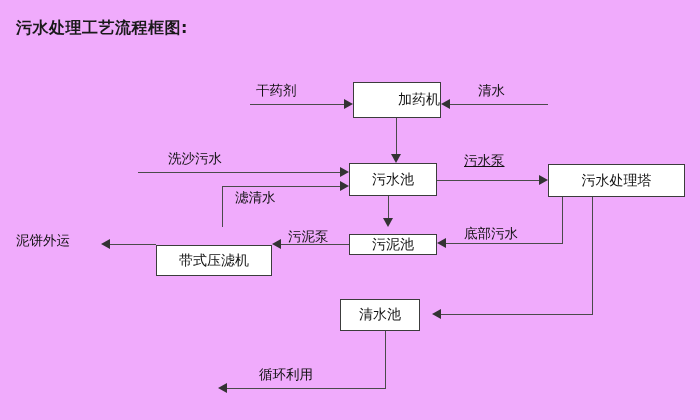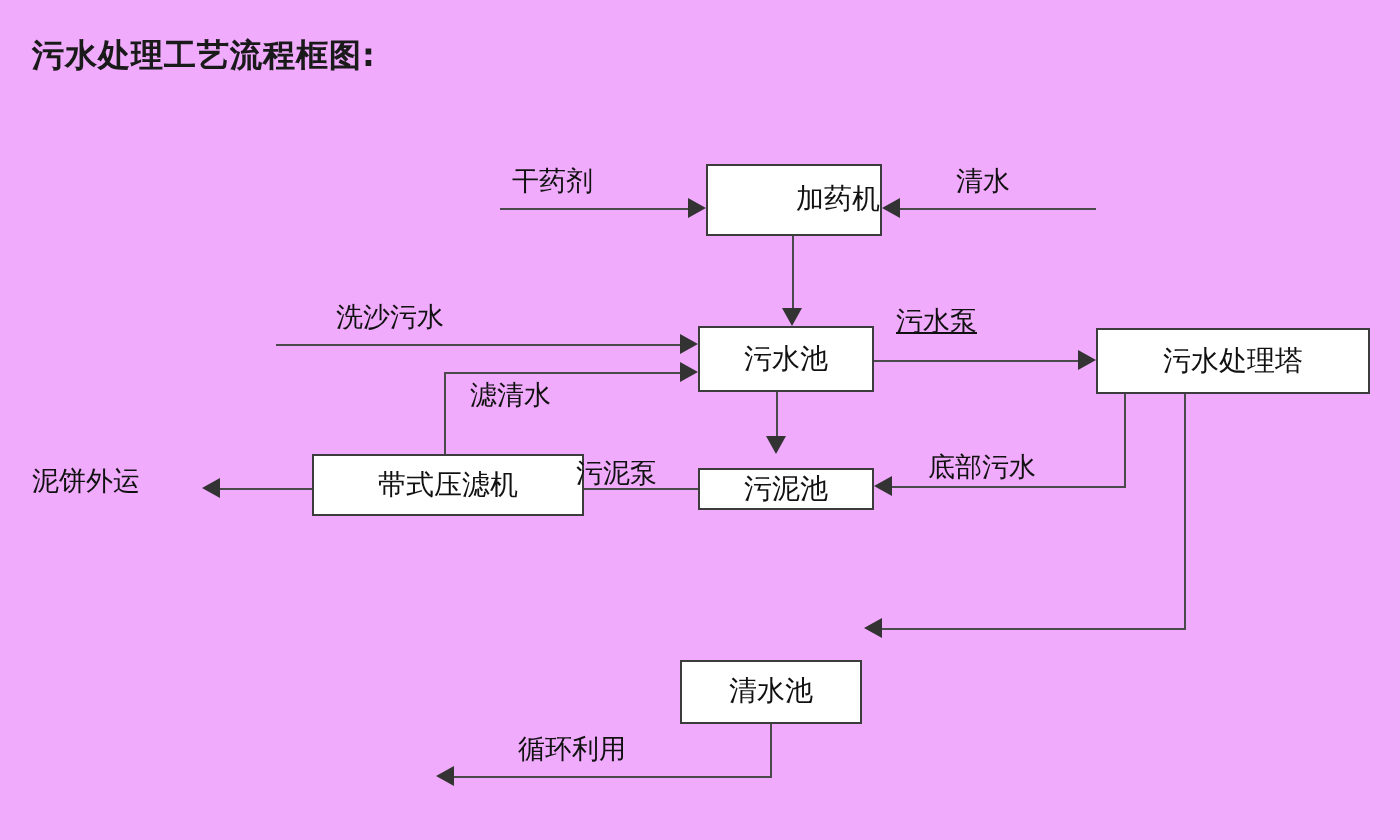--- a/index.html
+++ b/index.html
@@ -115,43 +115,43 @@
   <div class="hline" style="left:138px; top:172px; width:202px;"></div>
   <div class="arrow arrow-right" style="left:340px; top:167px;"></div>
 
   <div class="vline" style="left:222px; top:186px; height:41px;"></div>
   <div class="hline" style="left:222px; top:186px; width:118px;"></div>
   <div class="arrow arrow-right" style="left:340px; top:181px;"></div>
   <div class="edge-label" style="left:235px; top:189px;">滤清水</div>
 
   <div class="hline" style="left:437px; top:180px; width:102px;"></div>
   <div class="arrow arrow-right" style="left:539px; top:175px;"></div>
-  <div class="edge-label" style="left:448px; top:152px;text-decoration:underline;">污水泵</div>
+  <div class="edge-label" style="left:464px; top:152px;text-decoration:underline;">污水泵</div>
 
   <div class="vline" style="left:388px; top:196px; height:23px;"></div>
   <div class="arrow arrow-down" style="left:383px; top:218px;"></div>
 
-  <div class="node" style="left:156px; top:227px; width:136px; height:31px;text-align:right;">带式压滤机</div>
+  <div class="node" style="left:156px; top:245px; width:116px; height:31px;text-align:right;">带式压滤机</div>
 
   <div class="node" style="left:349px; top:234px; width:88px; height:21px;">污泥池</div>
 
   <div class="term-label" style="left:16px; top:232px;">泥饼外运</div>
   <div class="hline" style="left:110px; top:244px; width:46px;"></div>
   <div class="arrow arrow-left" style="left:101px; top:239px;"></div>
 
   <div class="hline" style="left:281px; top:244px; width:68px;"></div>
   <div class="arrow arrow-left" style="left:272px; top:239px;"></div>
   <div class="edge-label" style="left:288px; top:228px;">污泥泵</div>
 
   <div class="vline" style="left:562px; top:197px; height:47px;"></div>
   <div class="hline" style="left:446px; top:243px; width:117px;"></div>
   <div class="arrow arrow-left" style="left:437px; top:238px;"></div>
   <div class="edge-label" style="left:464px; top:225px;text-align:center;">底部污水</div>
 
-  <div class="node" style="left:340px; top:299px; width:91px; height:32px;margin-top:31px;">清水池</div>
+  <div class="node" style="left:340px; top:299px; width:80px; height:32px;">清水池</div>
 
   <div class="vline" style="left:592px; top:197px; height:118px;"></div>
   <div class="hline" style="left:441px; top:314px; width:152px;"></div>
   <div class="arrow arrow-left" style="left:432px; top:309px;"></div>
 
   <div class="vline" style="left:385px; top:331px; height:57px;"></div>
   <div class="hline" style="left:227px; top:388px; width:159px;"></div>
   <div class="arrow arrow-left" style="left:218px; top:383px;"></div>
   <div class="edge-label" style="left:259px; top:366px;">循环利用</div>
 

